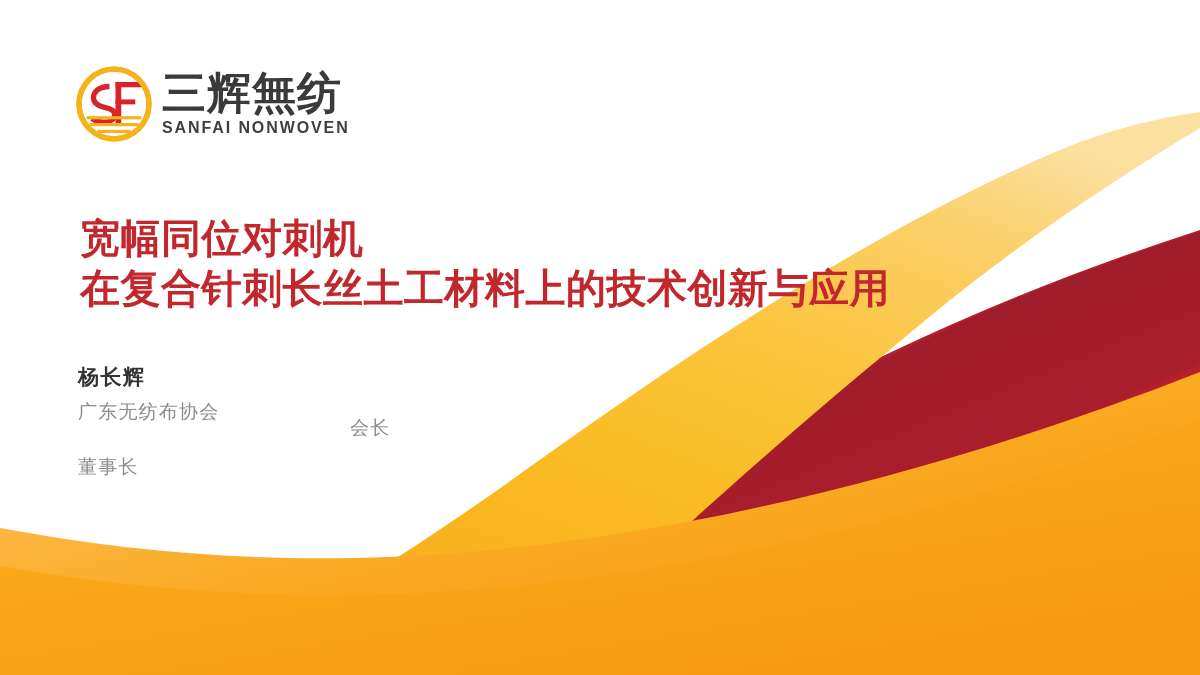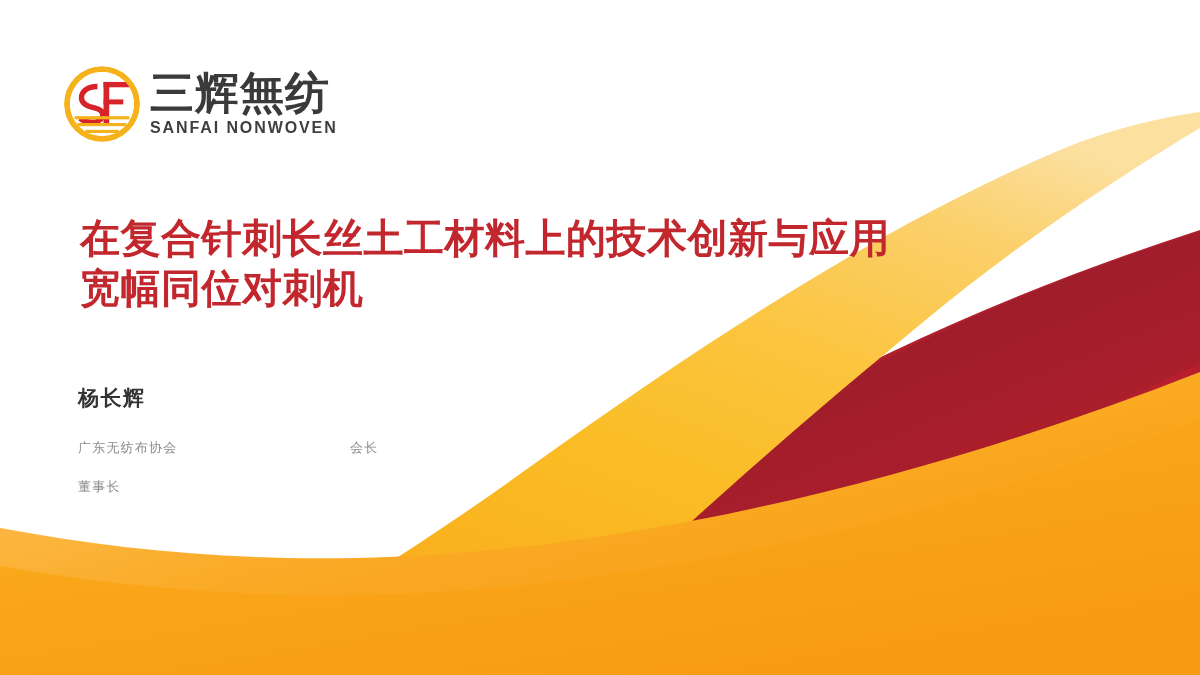--- a/index.html
+++ b/index.html
@@ -25,21 +25,21 @@
     left: 0; top: 0;
     width: 1200px;
     height: 675px;
     z-index: 0;
     pointer-events: none;
   }
 
   
   #logo-block {
     position: absolute;
-    left: 64px;
+    left: 76px;
     top: 66px;
     z-index: 5;
     display: flex;
     align-items: center;
   }
   #logo-mark {
     width: 76px;
     height: 76px;
     flex: 0 0 76px;
   }
@@ -84,44 +84,44 @@
     font-weight: 700;
     letter-spacing: 0.5px;
     white-space: nowrap;
     font-family: "DejaVu Sans", "Liberation Sans", sans-serif;
   }
 
   
   #author-block {
     position: absolute;
     left: 78px;
-    top: 383px;
+    top: 362px;
     z-index: 5;
   }
   #author-name {
     font-size: 21px;
     line-height: 30px;
     font-weight: 700;
     color: #333333;
     letter-spacing: 1.5px;
     white-space: nowrap;
     font-family: "DejaVu Sans", "Liberation Sans", sans-serif;
   }
   #affiliations {
     margin-top: 8px;
   }
   .affiliation-row {
     display: flex;
-    align-items: flex-end;
-    font-size: 13px;
+    align-items: flex-start;
+    font-size: 19px;
     line-height: 23px;
     color: #8c8c8c;
     letter-spacing: 1.2px;
     white-space: nowrap;
-    font-family: Liberation Mono, monospace;
+    font-family: Liberation Serif, serif;
   }
   .affiliation-org {
     width: 272px;
     flex: 0 0 272px;
   }
   .affiliation-role {
     flex: 0 0 auto;
     margin-top: 16px;
   }
 </style>
@@ -190,22 +190,22 @@
       <rect x="28" y="84" width="44" height="4.2" fill="#F5B21B"></rect>
       <circle cx="50" cy="50" r="46" fill="none" stroke="#F5B21B" stroke-width="7"></circle>
     </svg>
     <div id="logo-wordmark">
       <div id="logo-cn">三辉無纺</div>
       <div id="logo-en">SANFAI NONWOVEN</div>
     </div>
   </div>
 
   <div id="title-block">
+    <div class="title-line">宽幅同位对刺机</div>
     <div class="title-line">在复合针刺长丝土工材料上的技术创新与应用</div>
-    <div class="title-line">宽幅同位对刺机</div>
   </div>
 
   <div id="author-block">
     <div id="author-name">杨长辉</div>
     <div id="affiliations">
       <div class="affiliation-row">
         <span class="affiliation-org">广东无纺布协会</span>
         <span class="affiliation-role">会长</span>
       </div>
       <div class="affiliation-row">

